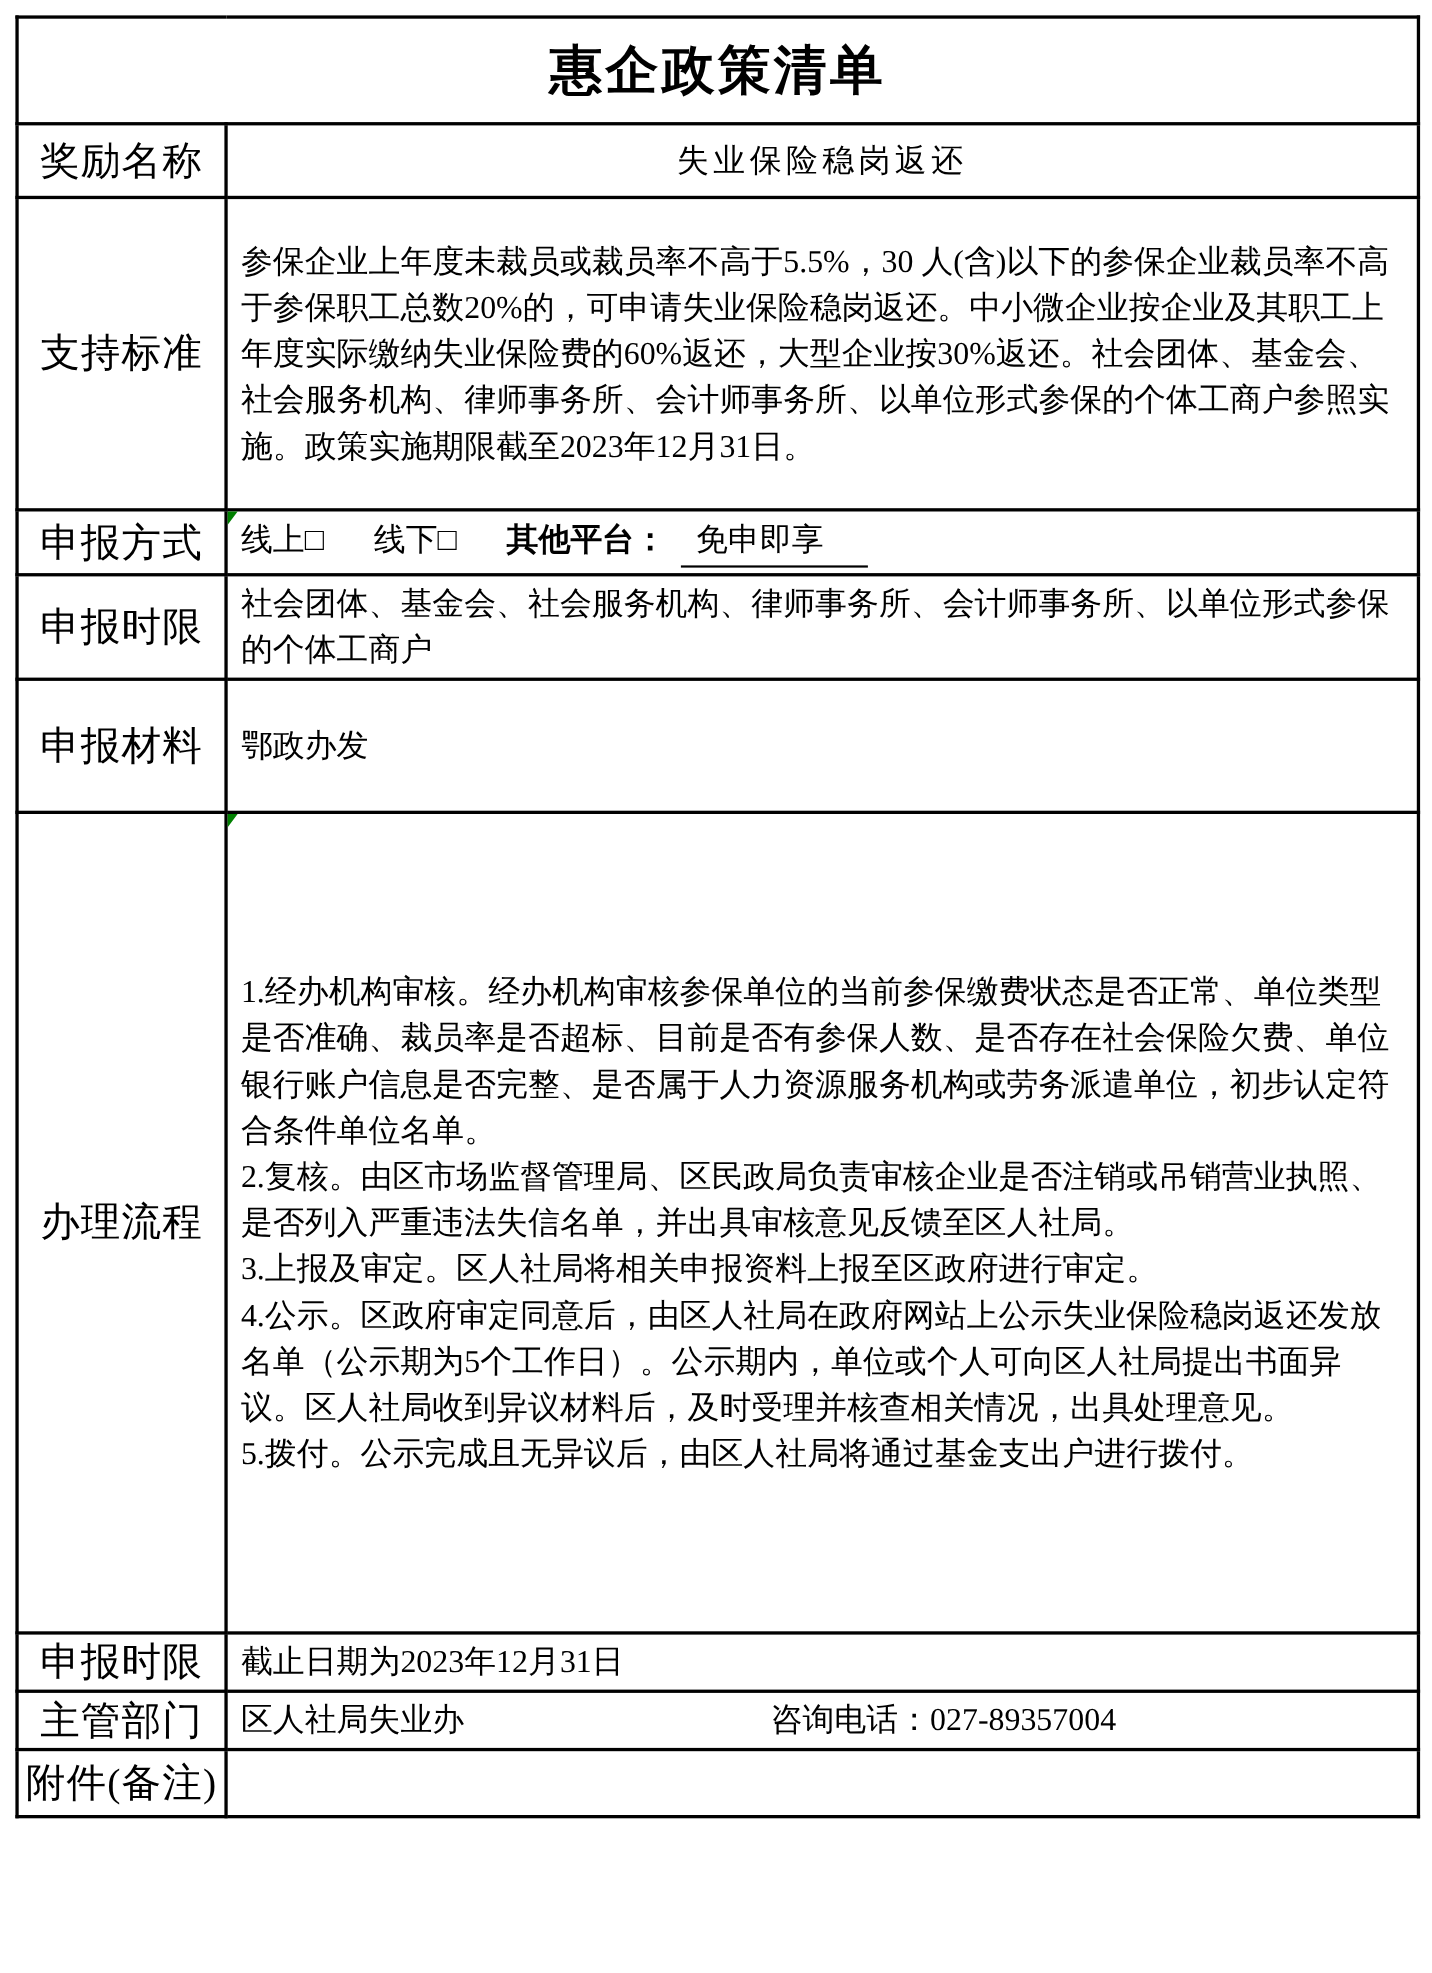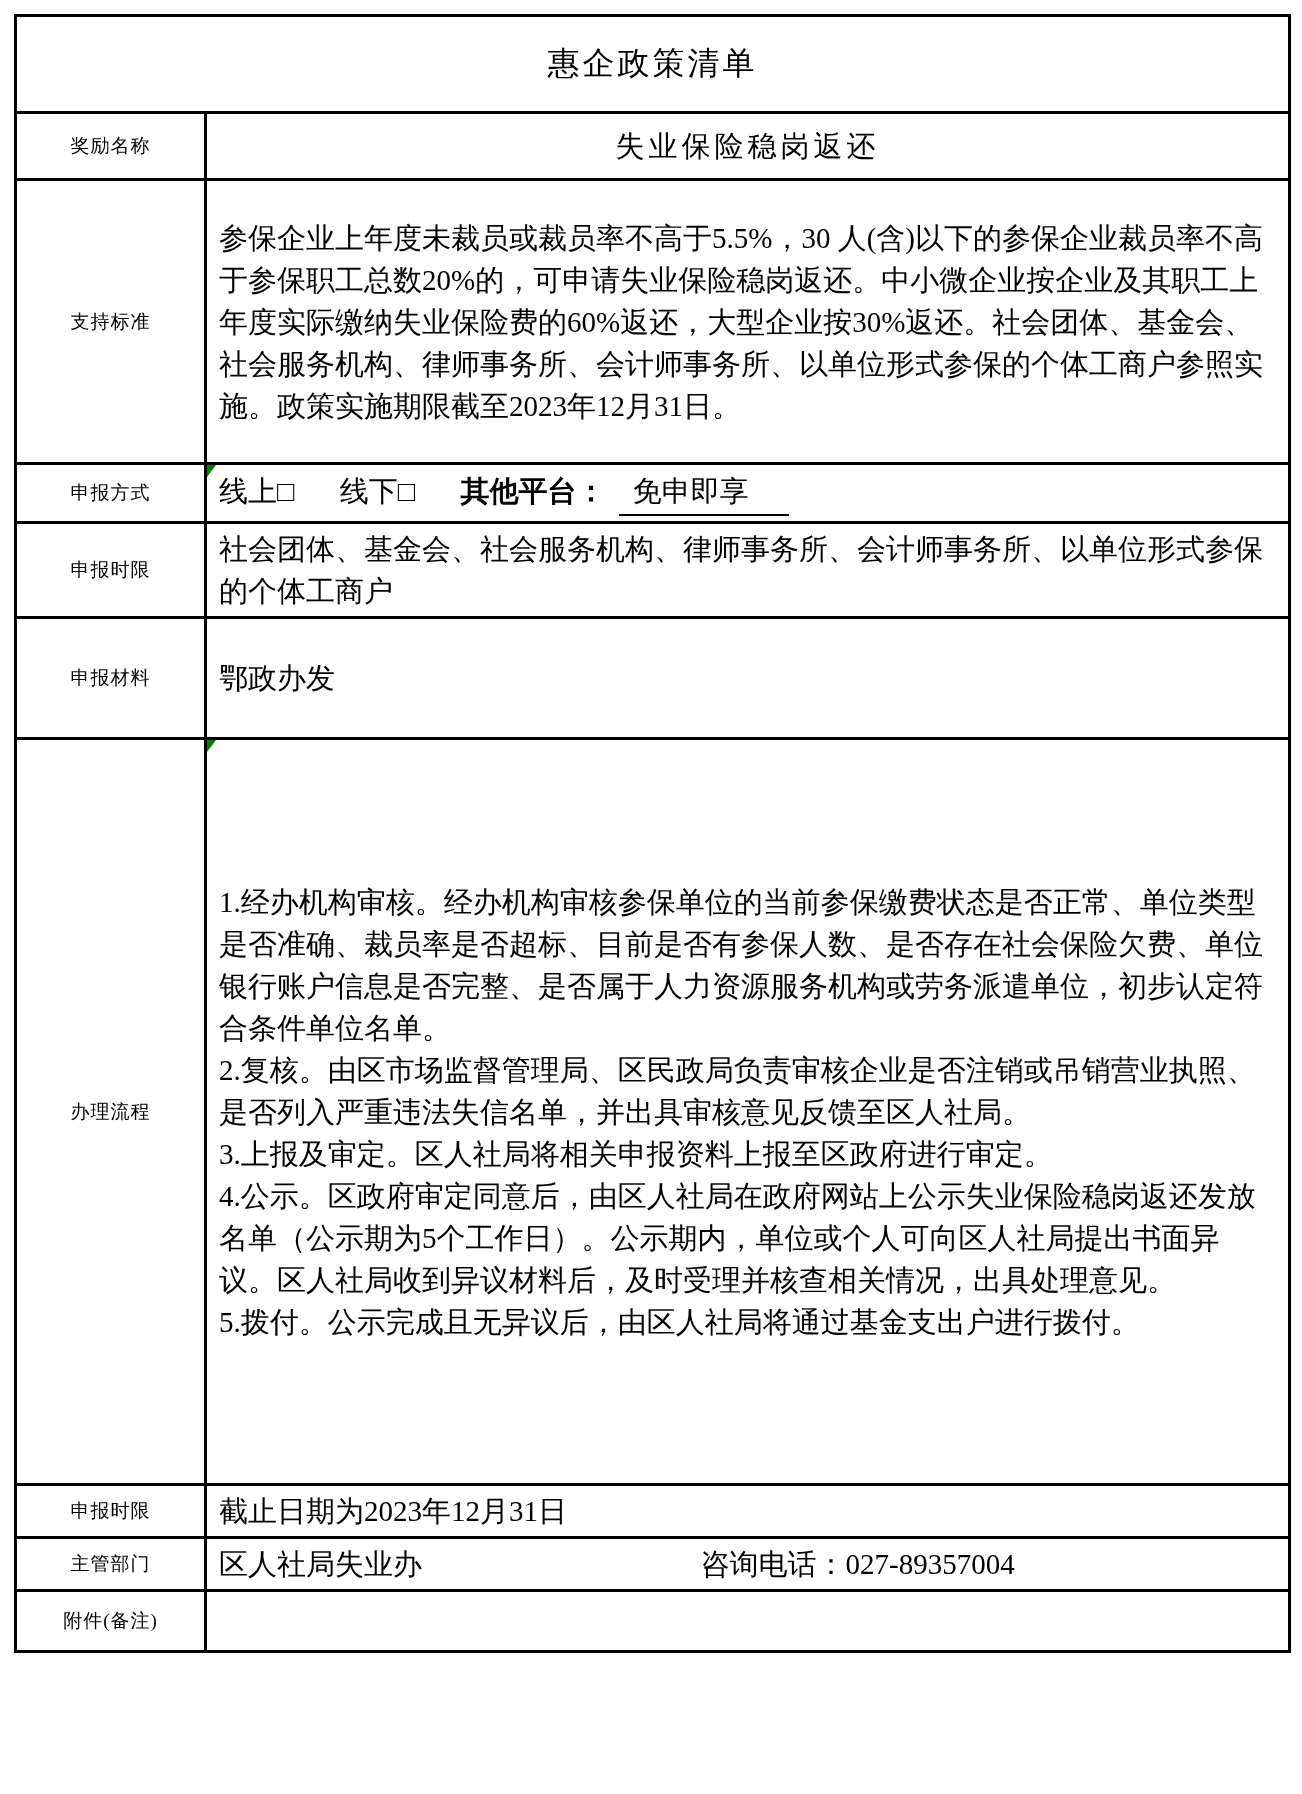--- a/index.html
+++ b/index.html
@@ -24,27 +24,27 @@
   }
   td{
     border:3px solid var(--border);
     vertical-align:middle;
     box-sizing:border-box;
   }
   td.title-cell{
     height:97px;
     text-align:center;
     font-family:"Liberation Sans",sans-serif;
-    font-weight:normal;
-    font-size:32px;
+    font-weight:bold;
+    font-size:48px;
     letter-spacing:3px;
   }
   td.label-cell{
     text-align:center;
-    font-size:19px;
+    font-size:36px;
     letter-spacing:1px;
     padding:0 2px;
   }
   td.content-cell{
     position:relative;
     font-size:29px;
     line-height:42px;
     padding:4px 12px 4px 12px;
   }
   .centered{

